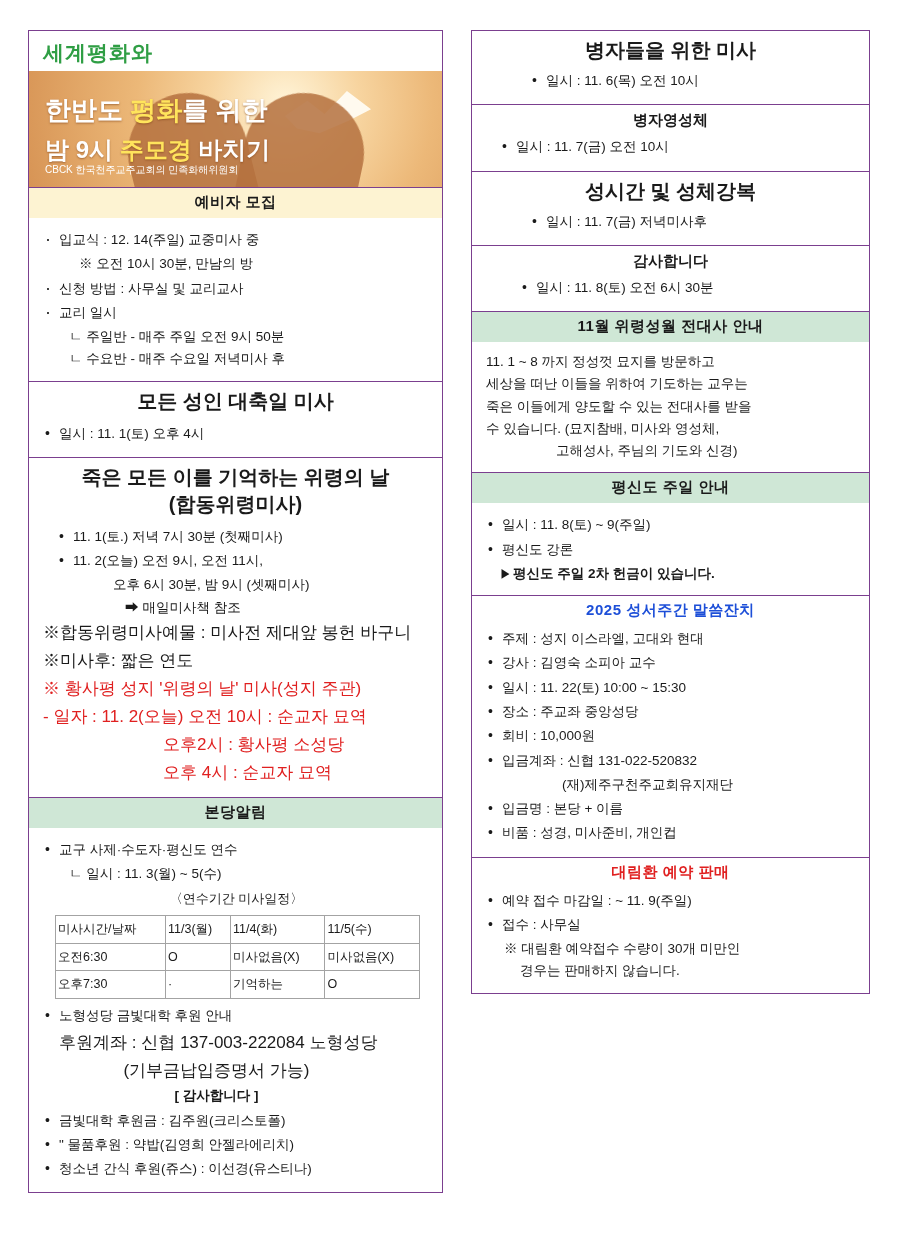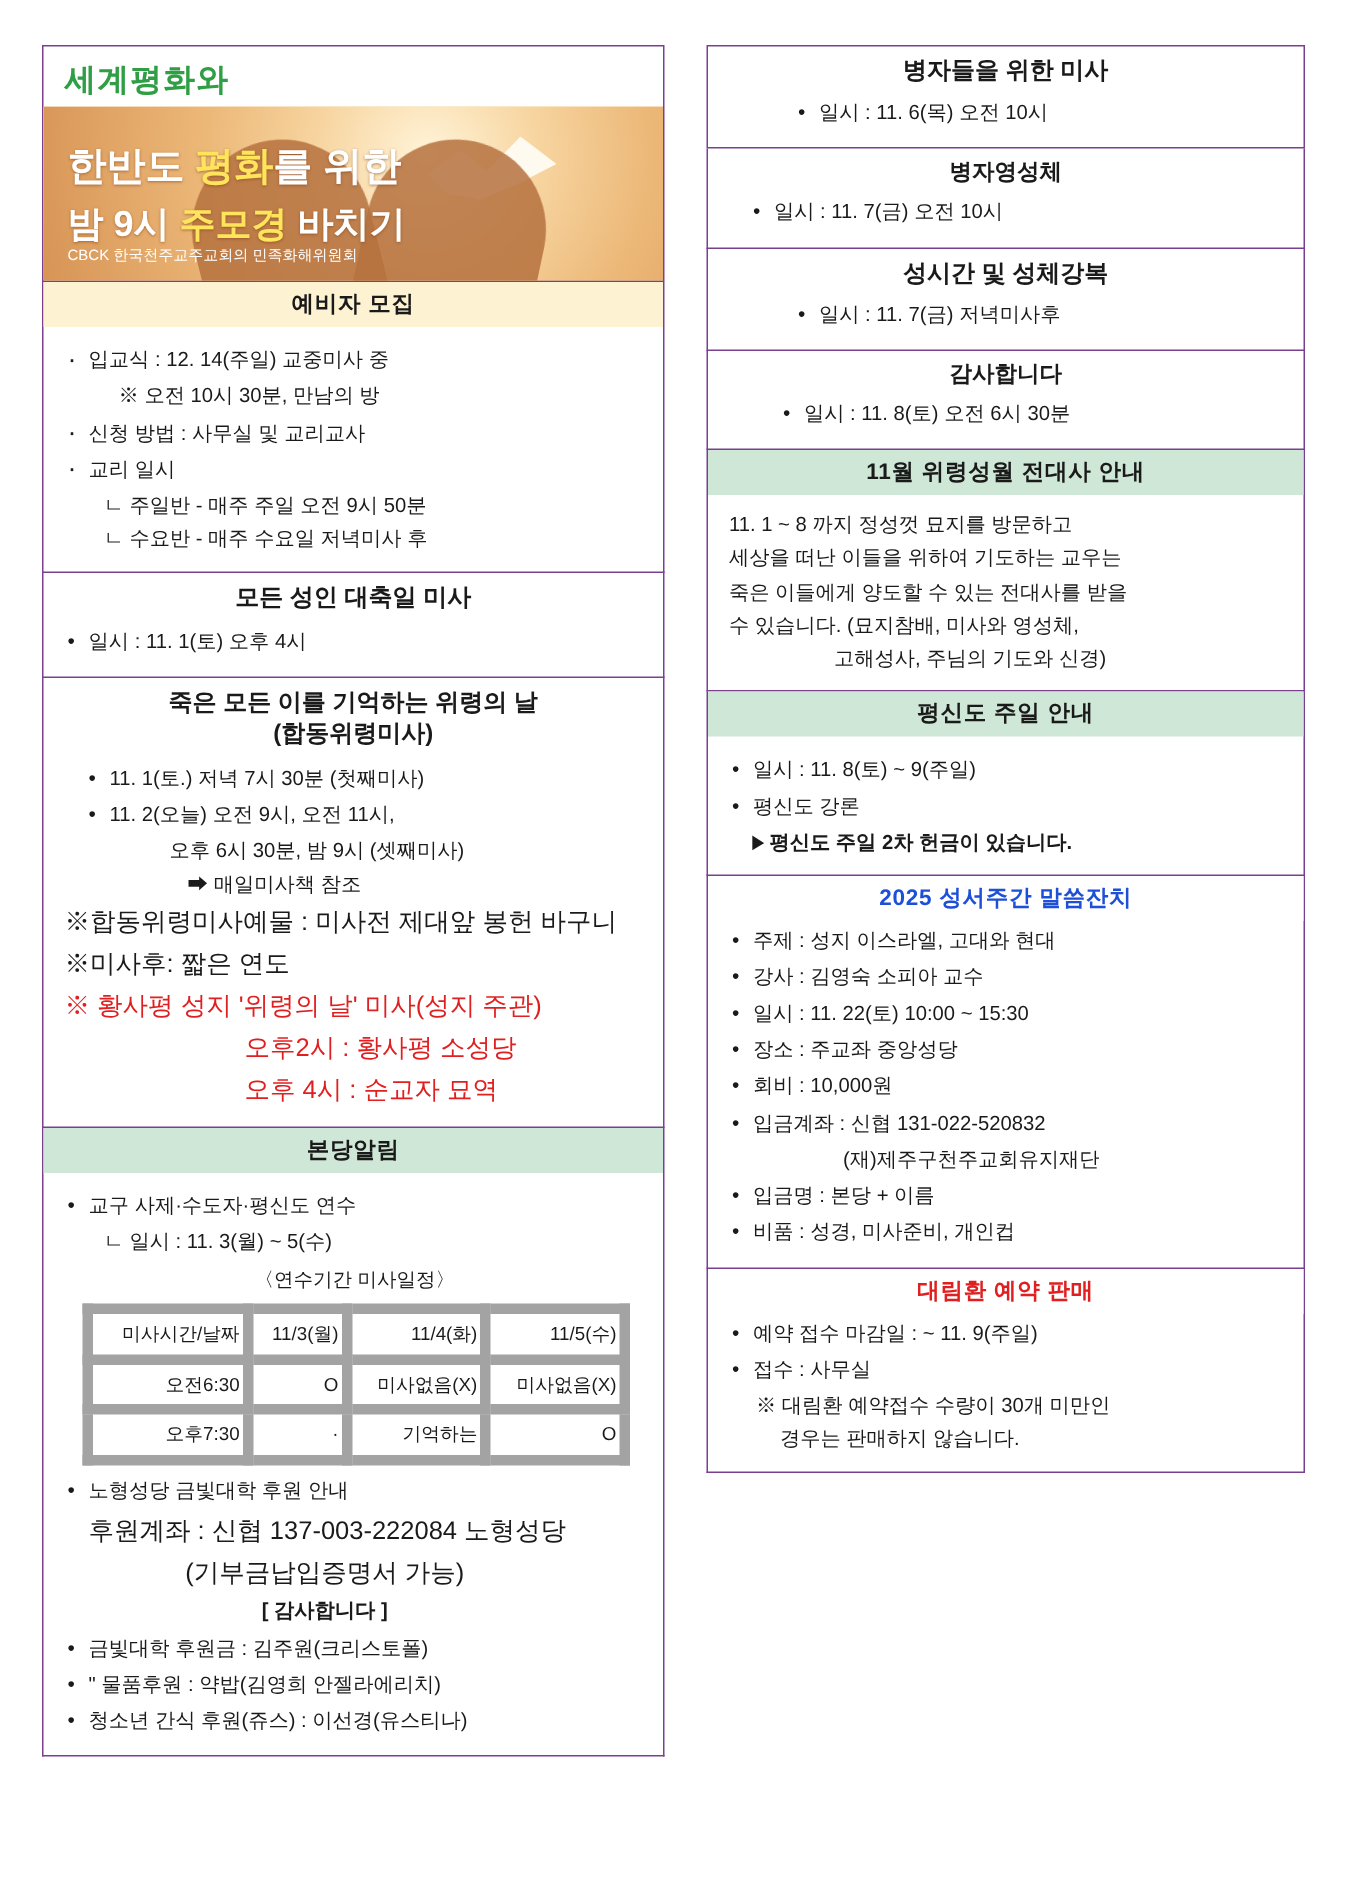--- a/index.html
+++ b/index.html
@@ -50,21 +50,21 @@
   .band-plain  { background: #ffffff; }
 
   .body-pad {
     padding: 9px 12px 10px 14px;
     font-size: 13.5px;
     line-height: 1.65;
   }
   .title-line {
     text-align: center;
     font-weight: bold;
-    font-size: 16px;
+    font-size: 20px;
     padding: 6px 2px 4px 2px;
   }
   .title-line.sm { font-size: 15px; }
   .center { text-align: center; }
 
   ul.bul {
     list-style: none;
     margin: 0;
     padding: 0;
   }
@@ -137,22 +137,22 @@
     letter-spacing: 1px;
   }
 
   table.tt {
     width: 100%;
     border-collapse: collapse;
     margin: 6px 0 4px 0;
     font-size: 12.5px;
   }
   table.tt td {
-    border: 7px solid #a3a3a3;
-    text-align: right;
+    border: 1px solid #a3a3a3;
+    text-align: left;
     padding: 3px 2px;
     height: 20px;
   }
   .tbl-wrap { padding: 0 10px 0 12px; }
   .tbl-cap { text-align:center; font-size:13px; margin-top:2px;}
 
   .red { color: #e02020; }
   .blue { color: #1d4fd8; }
   .bold { font-weight: bold; }
   .small { font-size: 17px; }
@@ -219,20 +219,21 @@
       <div class="body-pad" style="padding-top:2px;">
         <ul class="bul li-tight" style="padding-left:14px;">
           <li>11. 1(토.) 저녁 7시 30분 (첫째미사)</li>
           <li>11. 2(오늘) 오전 9시, 오전 11시,</li>
         </ul>
         <div style="padding-left:70px;">오후 6시 30분, 밤 9시 (셋째미사)</div>
         <div style="padding-left:82px;" class="arrow">매일미사책 참조</div>
         <div class="small">※합동위령미사예물 : 미사전 제대앞 봉헌 바구니</div>
         <div class="small">※미사후: 짧은 연도</div>
         <div class="red small">※ 황사평 성지 '위령의 날' 미사(성지 주관)</div>
+        <div class="red small">- 일자 : 11. 2(오늘) 오전 10시 : 순교자 묘역</div>
         <div class="red small" style="padding-left:120px;">오후2시 :  황사평 소성당</div>
         <div class="red small" style="padding-left:120px;">오후 4시 :  순교자 묘역</div>
       </div>
     </div>
 
     <div class="box">
       <div class="band band-green">본당알림</div>
       <div class="body-pad">
         <ul class="bul li-tight">
           <li>교구 사제·수도자·평신도 연수</li>

